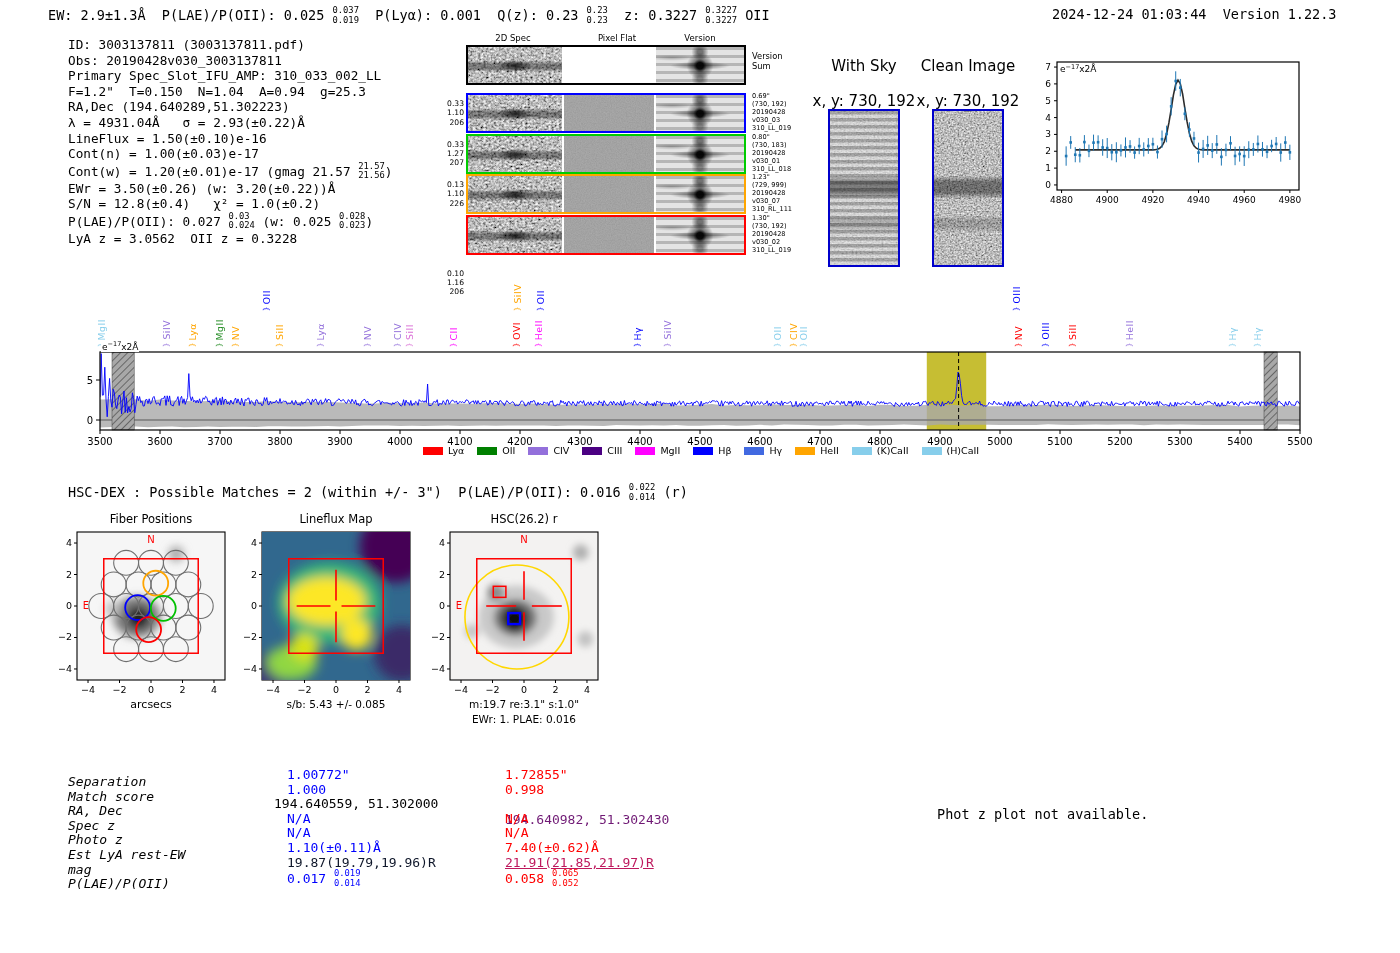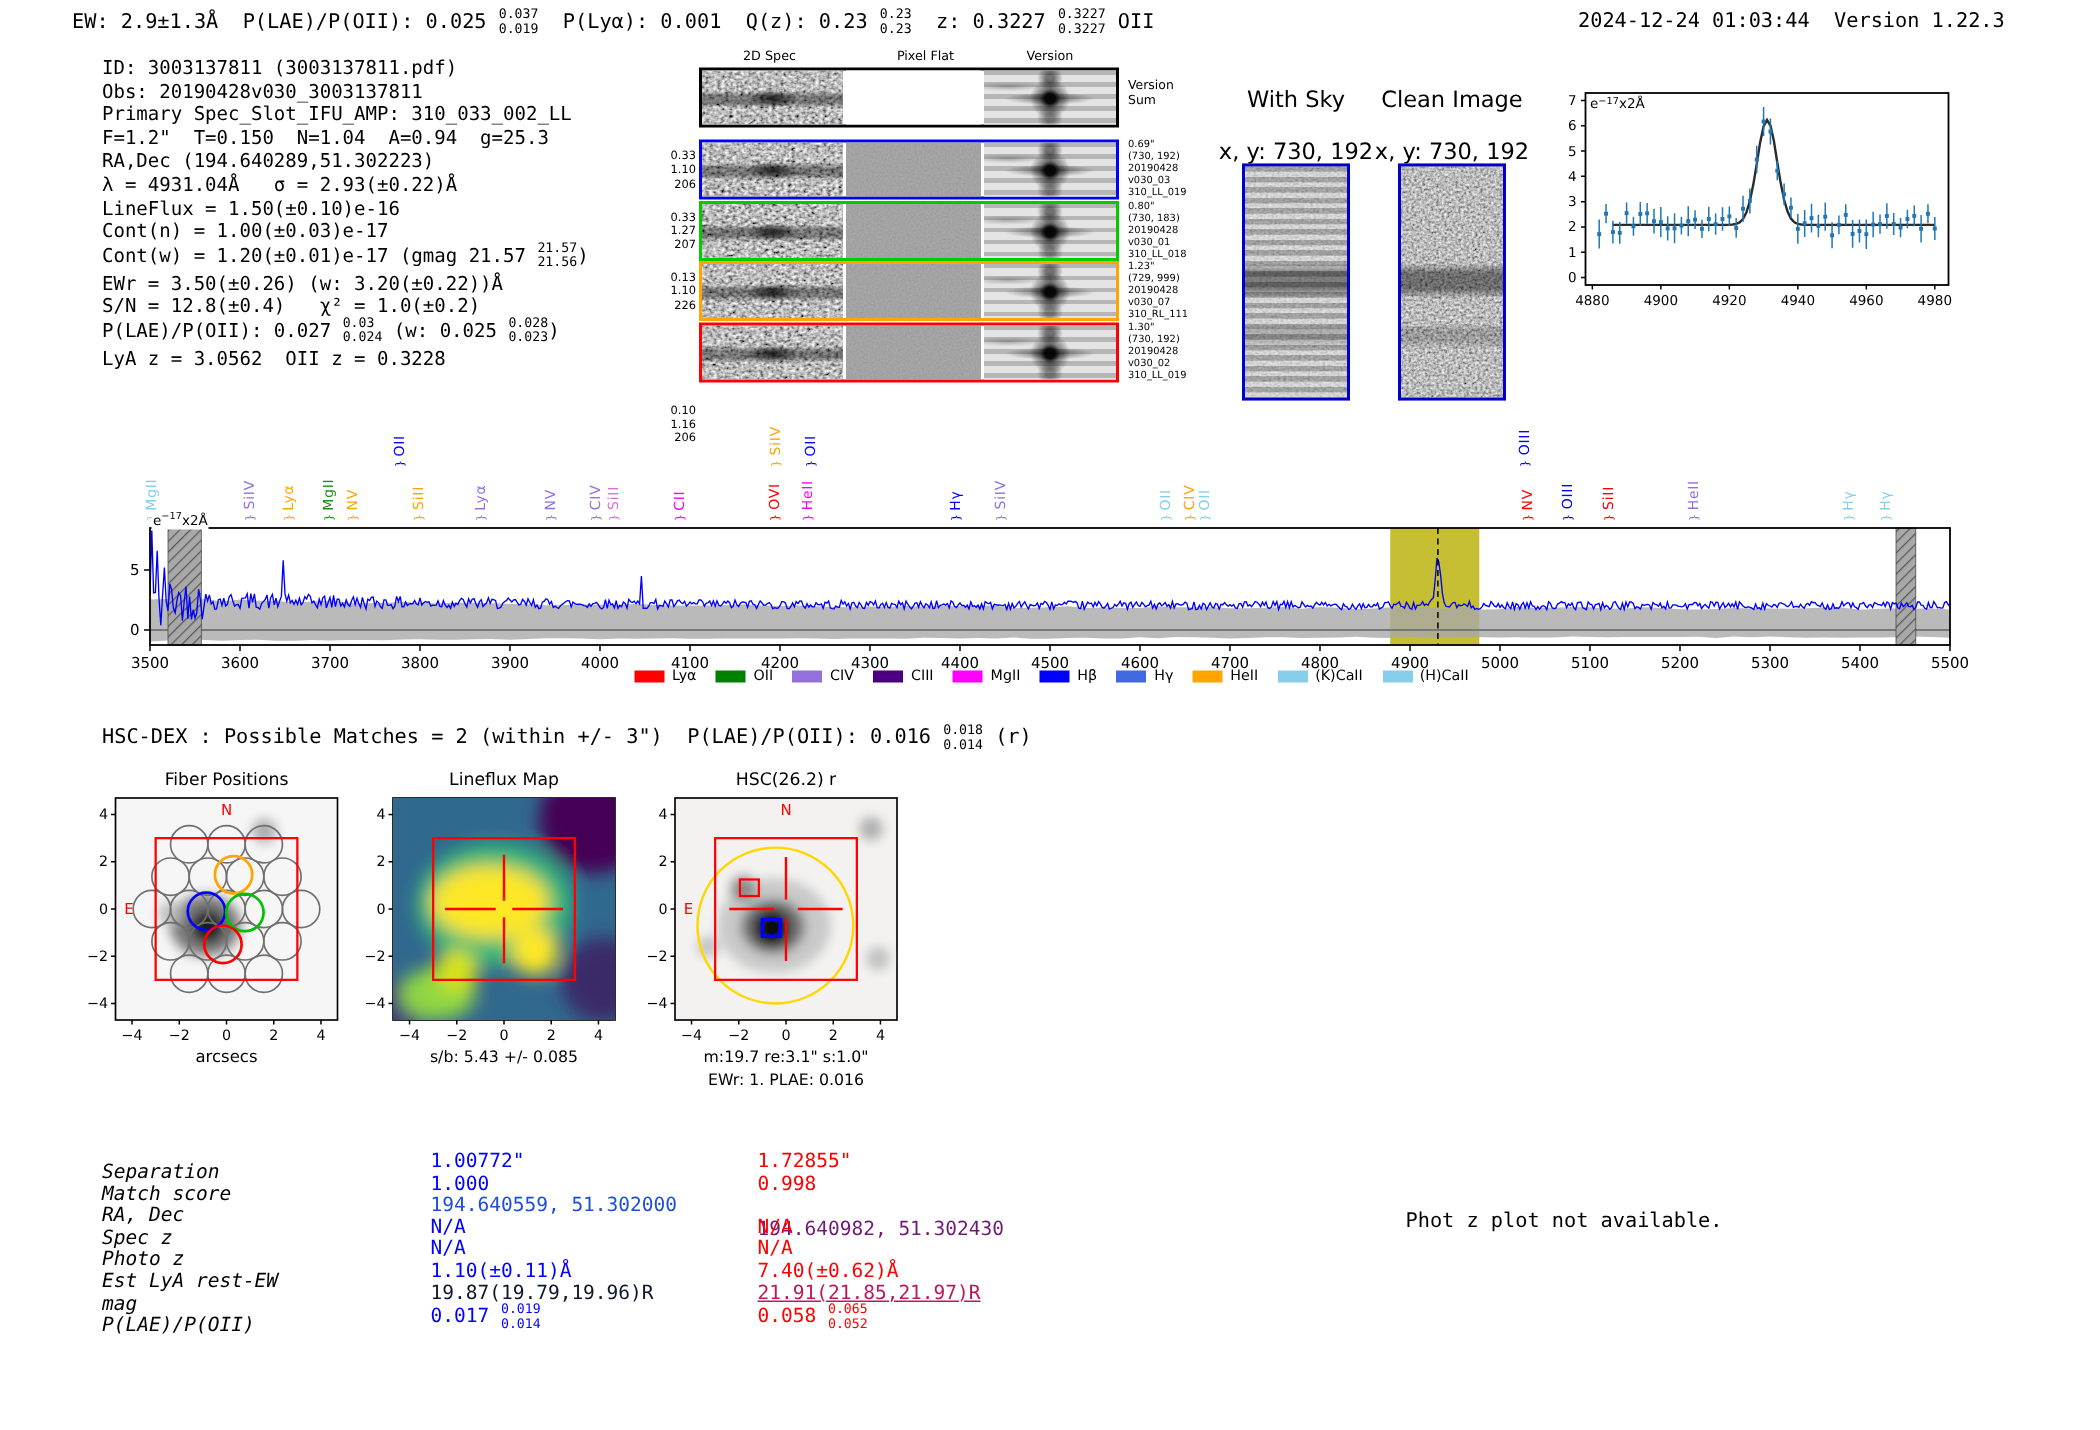--- a/index.html
+++ b/index.html
@@ -648,21 +648,21 @@
       <span class="legitem">
         <span class="legswatch" style="background: rgb(135, 206, 235);"></span>
         <span>(K)CaII</span>
       </span>
       <span class="legitem">
         <span class="legswatch" style="background: rgb(135, 206, 235);"></span>
         <span>(H)CaII</span>
       </span>
     </div>
 
-  <div class="abs mono pre" style="left:68px;top:483px;font-size:13.5px">HSC-DEX : Possible Matches = 2 (within +/- 3")  P(LAE)/P(OII): 0.016 <span class="stack"><span>0.018</span><span>0.014</span></span> (r)</div>
+  <div class="abs mono pre" style="left:68px;top:483px;font-size:13.5px">HSC-DEX : Possible Matches = 2 (within +/- 3")  P(LAE)/P(OII): 0.016 <span class="stack"><span>0.022</span><span>0.014</span></span> (r)</div>
 
   <svg class="abs" id="fibersvg" style="left:55px;top:508px" width="195" height="220">
       <rect x="22" y="24" width="148" height="148" fill="#f6f6f6"></rect>
       <text x="96" y="15" font-size="11.5" text-anchor="middle" fill="#000" font-family="DejaVu Sans, sans-serif">Fiber Positions</text>
       <rect x="22" y="24" width="148" height="148" fill="none" stroke="#000" stroke-width="1.1"></rect>
       <line x1="33.02127659574468" y1="172" x2="33.02127659574468" y2="175" stroke="#000" stroke-width="1"></line>
       <text x="33.02127659574468" y="185" font-size="9.5" text-anchor="middle" fill="#000" font-family="DejaVu Sans, sans-serif">−4</text>
       <line x1="22" y1="160.97872340425533" x2="19" y2="160.97872340425533" stroke="#000" stroke-width="1"></line>
       <text x="17" y="163.97872340425533" font-size="9.5" text-anchor="end" fill="#000" font-family="DejaVu Sans, sans-serif">−4</text>
       <line x1="64.51063829787233" y1="172" x2="64.51063829787233" y2="175" stroke="#000" stroke-width="1"></line>
@@ -834,21 +834,21 @@
     </svg>
 
   <div class="abs mono" id="matchtable" style="left: 68px; top: 767px; height: 126.8px;">
       <div class="trow-label" style="top: 7px;">Separation</div>
       <div class="tcell" style="left: 219px; top: 0px; color: rgb(0, 0, 255);">1.00772"</div>
       <div class="tcell" style="left: 437px; top: 0px; color: rgb(255, 0, 0);">1.72855"</div>
       <div class="trow-label" style="top: 21.6px;">Match score</div>
       <div class="tcell" style="left: 219px; top: 14.6px; color: rgb(0, 0, 255);">1.000</div>
       <div class="tcell" style="left: 437px; top: 14.6px; color: rgb(255, 0, 0);">0.998</div>
       <div class="trow-label" style="top: 36.2px;">RA, Dec</div>
-      <div class="tcell" style="left: 219px; top: 29.2px; color: #1d4ed8;">194.640559, 51.302000</div>
+      <div class="tcell" style="left: 206px; top: 29.2px; color: #000000;">194.640559, 51.302000</div>
       <div class="tcell" style="left: 437px; top: 45px; color: #701a75;">194.640982, 51.302430</div>
       <div class="trow-label" style="top: 50.8px;">Spec z</div>
       <div class="tcell" style="left: 219px; top: 43.8px; color: rgb(0, 0, 255);">N/A</div>
       <div class="tcell" style="left: 437px; top: 43.8px; color: rgb(255, 0, 0);">N/A</div>
       <div class="trow-label" style="top: 65.4px;">Photo z</div>
       <div class="tcell" style="left: 219px; top: 58.4px; color: rgb(0, 0, 255);">N/A</div>
       <div class="tcell" style="left: 437px; top: 58.4px; color: rgb(255, 0, 0);">N/A</div>
       <div class="trow-label" style="top: 80px;">Est LyA rest-EW</div>
       <div class="tcell" style="left: 219px; top: 73px; color: rgb(0, 0, 255);">1.10(±0.11)Å</div>
       <div class="tcell" style="left: 437px; top: 73px; color: rgb(255, 0, 0);">7.40(±0.62)Å</div>

